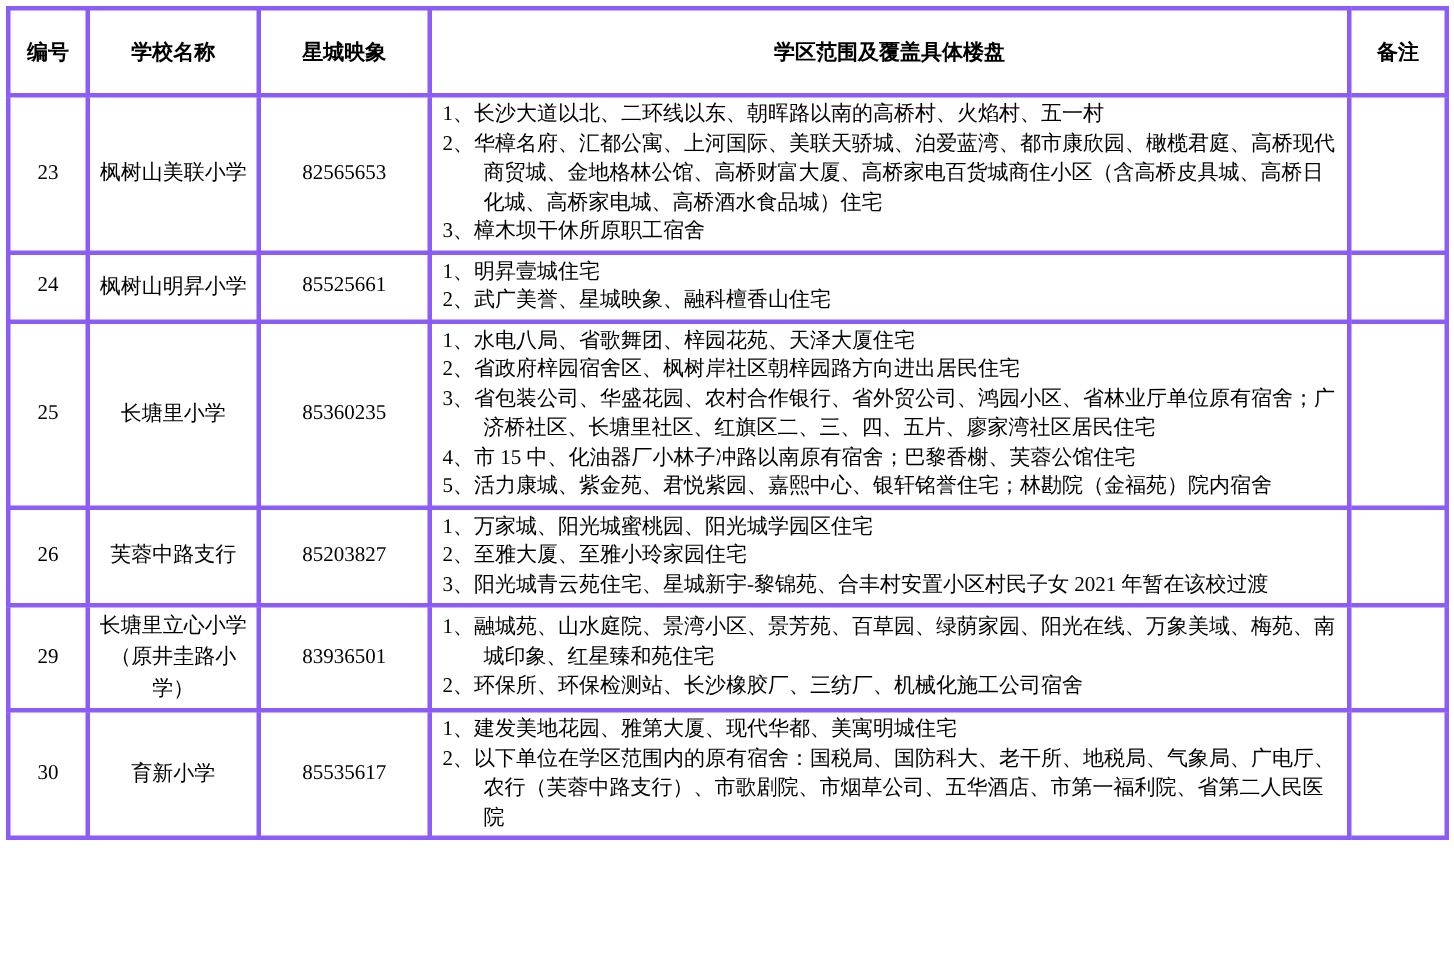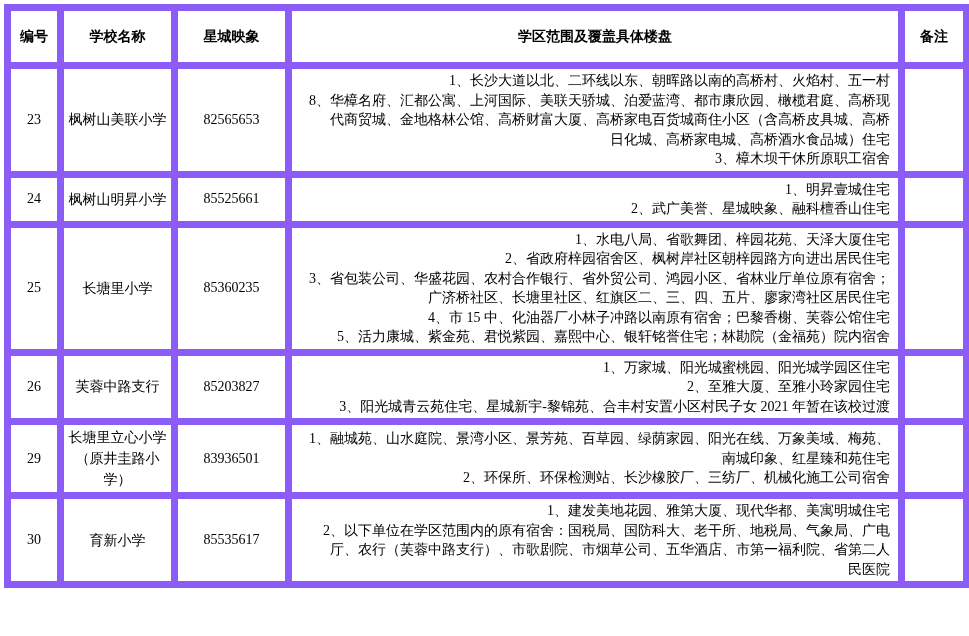--- a/index.html
+++ b/index.html
@@ -18,21 +18,21 @@
     padding: 4px 6px 0 4px;
   }
   table.school-table {
     border-collapse: collapse;
     table-layout: fixed;
     width: 959px;
     border: 2px solid #000000;
   }
   table.school-table th,
   table.school-table td {
-    border: 7px solid #8b5cf6;
+    border: 3px solid #8b5cf6;
     font-size: 14px;
     vertical-align: middle;
     overflow: hidden;
     box-sizing: border-box;
   }
   thead tr { height: 58px; }
   th.hdr {
     font-weight: bold;
     font-size: 15px;
     text-align: center;
@@ -42,21 +42,21 @@
     text-align: center;
     padding: 2px;
   }
   td.c-name {
     text-align: center;
     padding: 2px 4px;
     line-height: 21px;
     margin-top: 20px;
   }
   td.c-district {
-    text-align: right;
+    text-align: left;
     padding: 2px 8px 2px 7px;
   }
   td.c-note { padding: 2px; }
   .district-item {
     line-height: 19.5px;
     padding-left: 1.95em;
     text-indent: -1.95em;
   }
   tr.r23 { height: 101px; }
   tr.r24 { height: 37px; }
@@ -89,21 +89,21 @@
       </tr>
     </thead>
     <tbody>
 
       <tr class="r23">
         <td class="c-num">23</td>
         <td class="c-name">枫树山美联小学</td>
         <td class="c-phone">82565653</td>
         <td class="c-district">
           <div class="district-item">1、长沙大道以北、二环线以东、朝晖路以南的高桥村、火焰村、五一村</div>
-          <div class="district-item">8、华樟名府、汇都公寓、上河国际、美联天骄城、泊爱蓝湾、都市康欣园、橄榄君庭、高桥现代商贸城、金地格林公馆、高桥财富大厦、高桥家电百货城商住小区（含高桥皮具城、高桥日化城、高桥家电城、高桥酒水食品城）住宅</div>
+          <div class="district-item">2、华樟名府、汇都公寓、上河国际、美联天骄城、泊爱蓝湾、都市康欣园、橄榄君庭、高桥现代商贸城、金地格林公馆、高桥财富大厦、高桥家电百货城商住小区（含高桥皮具城、高桥日化城、高桥家电城、高桥酒水食品城）住宅</div>
           <div class="district-item">3、樟木坝干休所原职工宿舍</div>
         </td>
         <td class="c-note"></td>
       </tr>
 
       <tr class="r24">
         <td class="c-num">24</td>
         <td class="c-name">枫树山明昇小学</td>
         <td class="c-phone">85525661</td>
         <td class="c-district">

